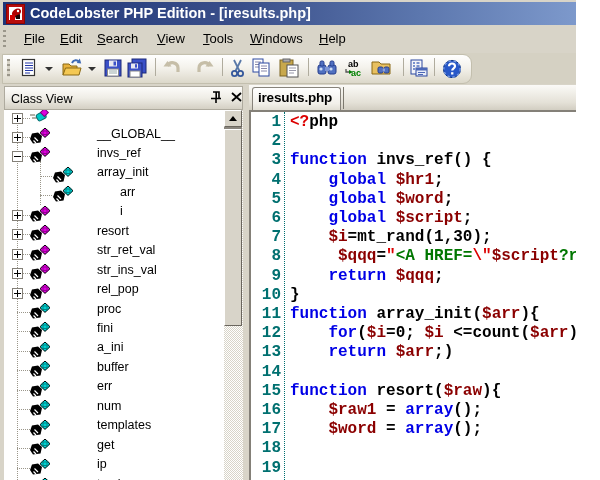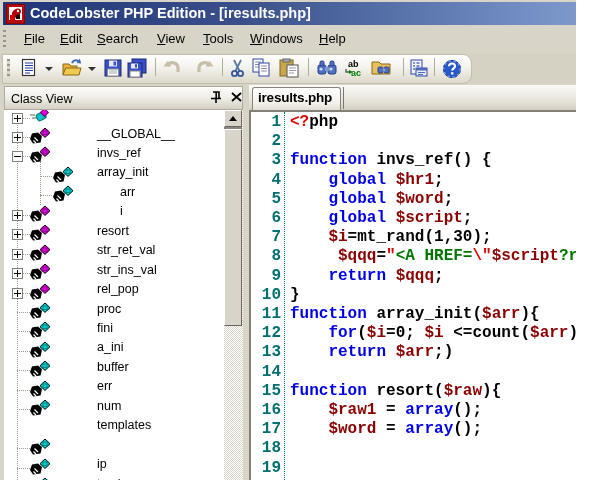--- a/index.html
+++ b/index.html
@@ -361,20 +361,30 @@
 <div class="trow" style="top:270.8px">
         <div class="hline" style="left:13px;top:9px;width:13px"></div>
         <div style="position:absolute;left:25px;top:0px"><svg width="22" height="17" viewBox="0 0 22 17">
             <path d="M1 11 L3 5.5 L9 4.5 L13 8 L11.5 14.5 L4 15.5 Z" fill="#000"></path>
             <path d="M5.5 9.5 l3.5 3.5 M4.5 12.5 l2.5 2.5" stroke="#fff" stroke-width="1.2"></path>
             <path d="M16 0 L21 4.7 L16 9.4 L11 4.7 Z" fill="#00d2d2" stroke="#000" stroke-width="1"></path>
             <path d="M12.5 3 h7 M12.5 6.5 h7 M14 1.5 l0 6.5 M18 1.5 l0 6.5" stroke="#007a7a" stroke-width="0.9" fill="none"></path>
           </svg></div>
         <div class="txt" style="left:49px">num</div>
       </div>
+<div class="trow" style="top:309.7px">
+        <div class="hline" style="left:13px;top:9px;width:13px"></div>
+        <div style="position:absolute;left:25px;top:0px"><svg width="22" height="17" viewBox="0 0 22 17">
+            <path d="M1 11 L3 5.5 L9 4.5 L13 8 L11.5 14.5 L4 15.5 Z" fill="#000"></path>
+            <path d="M5.5 9.5 l3.5 3.5 M4.5 12.5 l2.5 2.5" stroke="#fff" stroke-width="1.2"></path>
+            <path d="M16 0 L21 4.7 L16 9.4 L11 4.7 Z" fill="#00d2d2" stroke="#000" stroke-width="1"></path>
+            <path d="M12.5 3 h7 M12.5 6.5 h7 M14 1.5 l0 6.5 M18 1.5 l0 6.5" stroke="#007a7a" stroke-width="0.9" fill="none"></path>
+          </svg></div>
+        <div class="txt" style="left:49px">get</div>
+      </div>
 <div class="trow" style="top:329.1px">
         <div class="hline" style="left:13px;top:9px;width:13px"></div>
         <div style="position:absolute;left:25px;top:0px"><svg width="22" height="17" viewBox="0 0 22 17">
             <path d="M1 11 L3 5.5 L9 4.5 L13 8 L11.5 14.5 L4 15.5 Z" fill="#000"></path>
             <path d="M5.5 9.5 l3.5 3.5 M4.5 12.5 l2.5 2.5" stroke="#fff" stroke-width="1.2"></path>
             <path d="M16 0 L21 4.7 L16 9.4 L11 4.7 Z" fill="#00d2d2" stroke="#000" stroke-width="1"></path>
             <path d="M12.5 3 h7 M12.5 6.5 h7 M14 1.5 l0 6.5 M18 1.5 l0 6.5" stroke="#007a7a" stroke-width="0.9" fill="none"></path>
           </svg></div>
         <div class="txt" style="left:49px">ip</div>
       </div>

